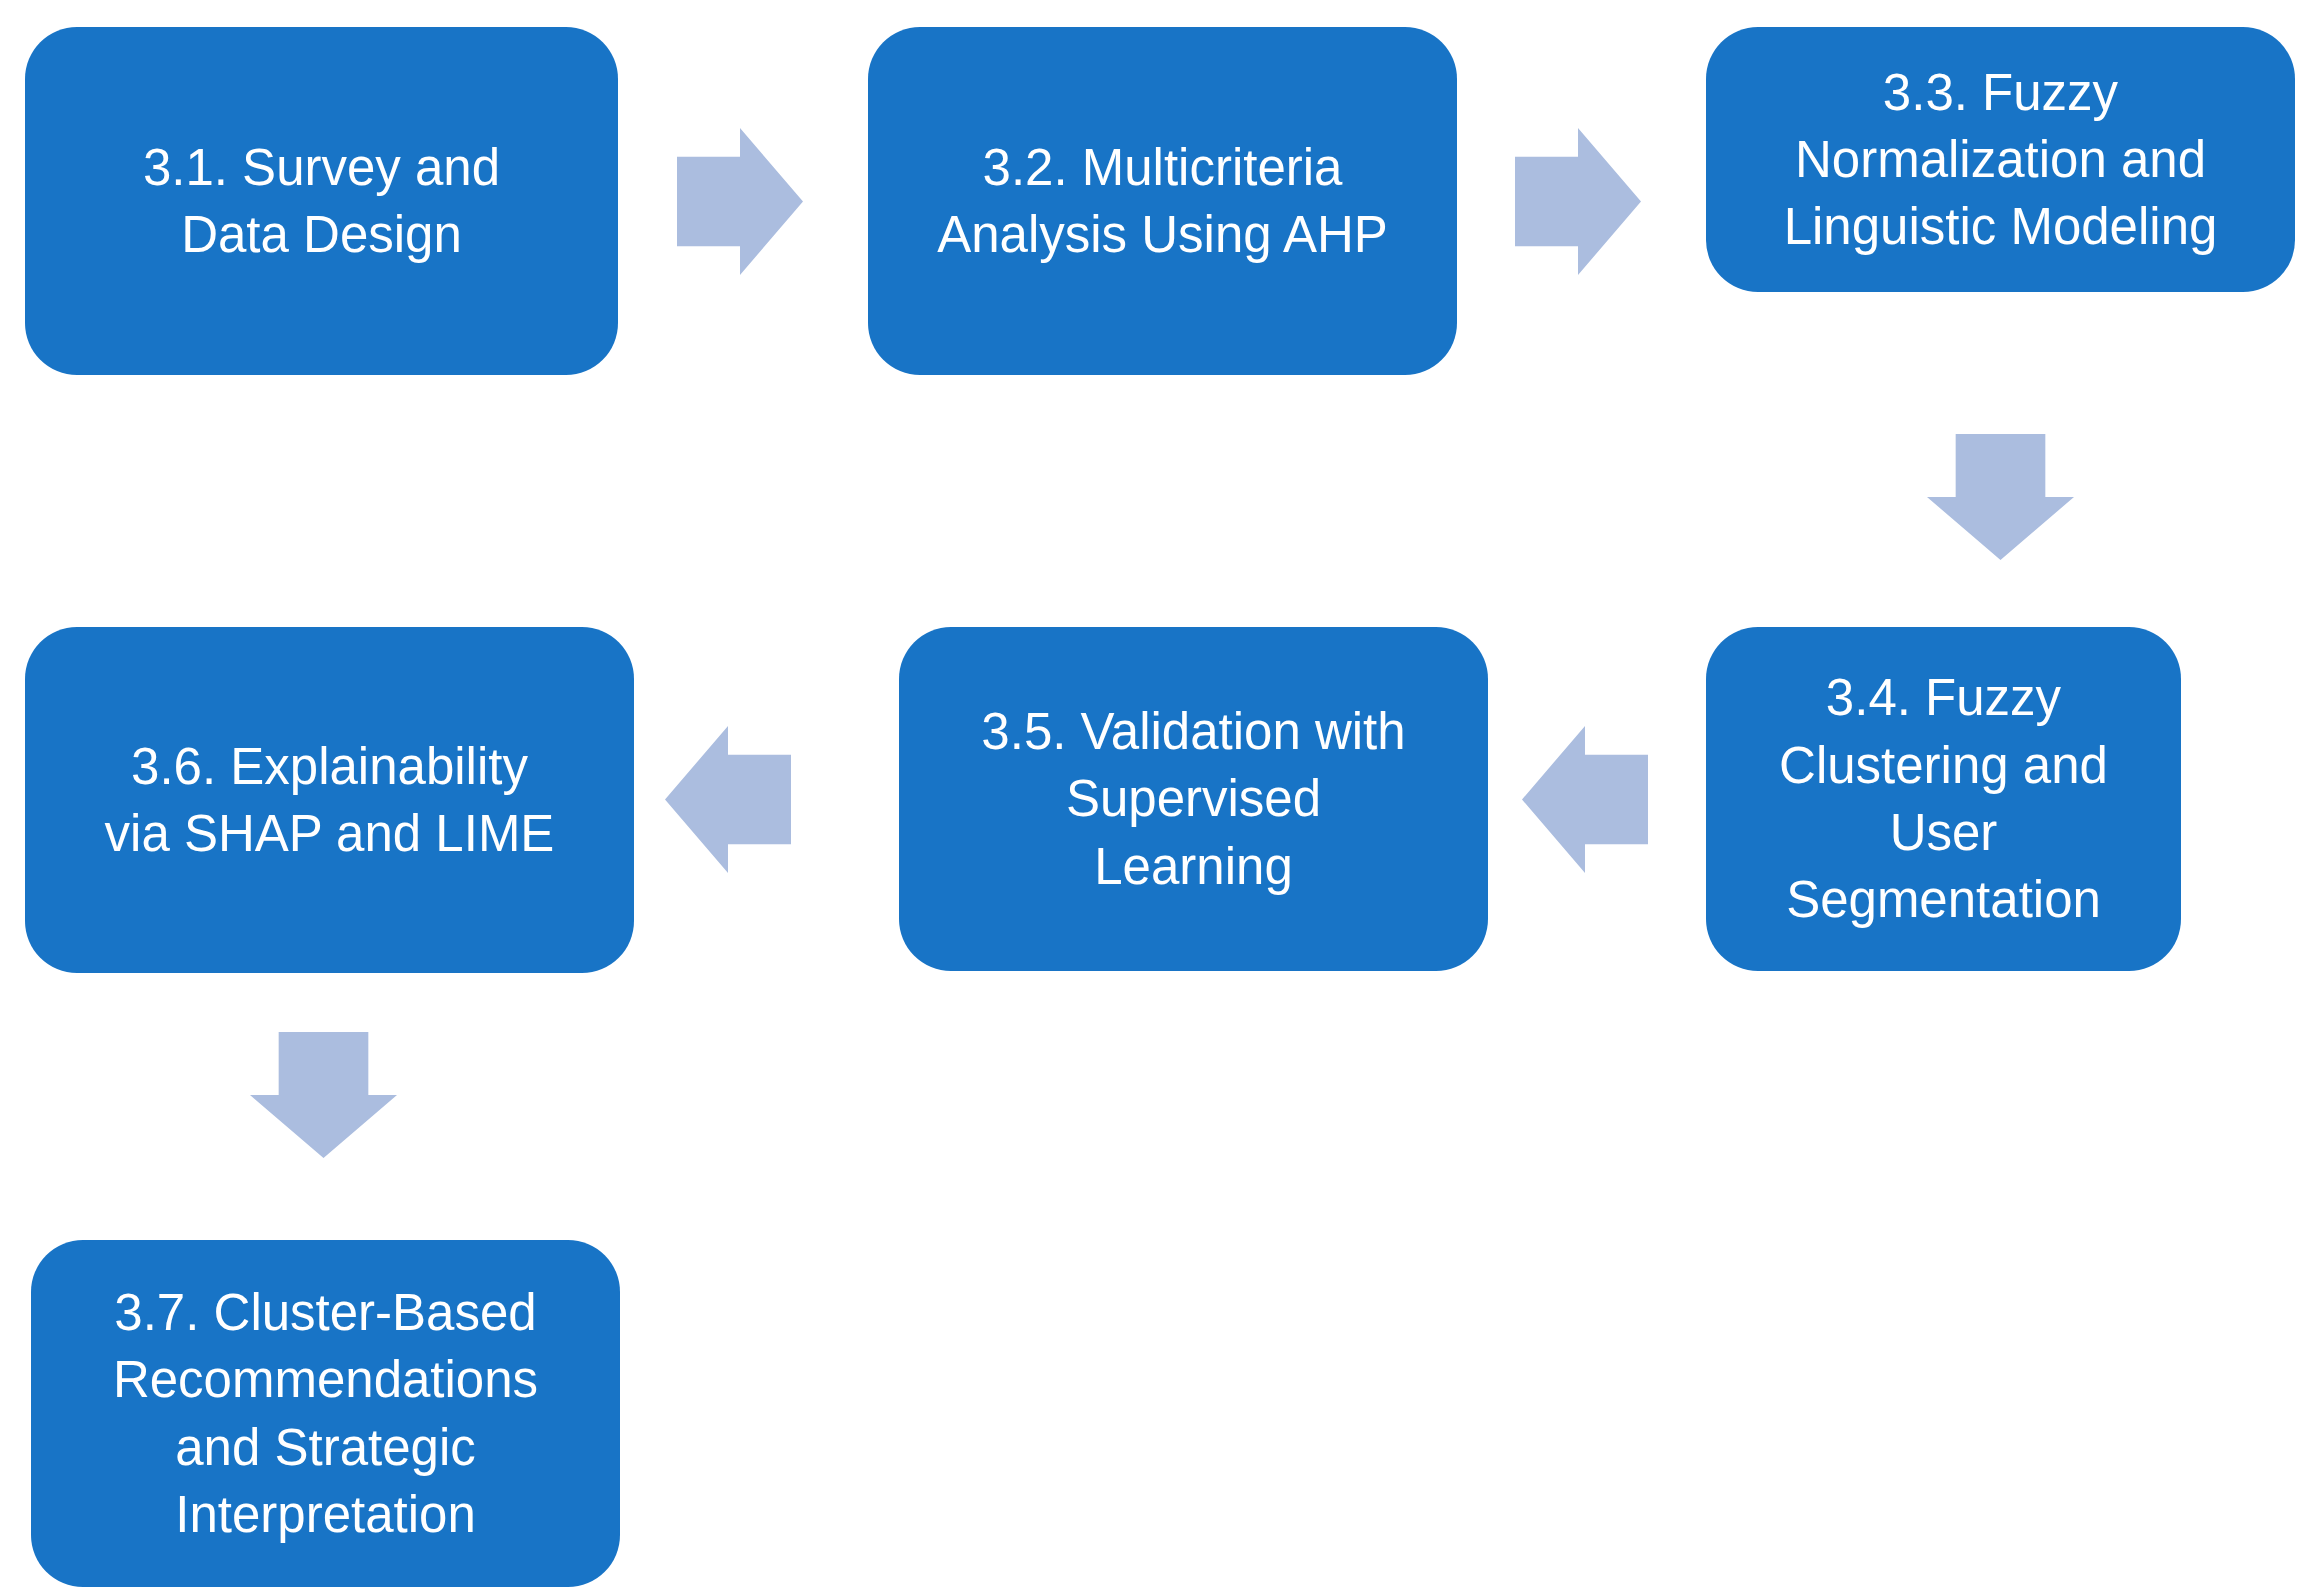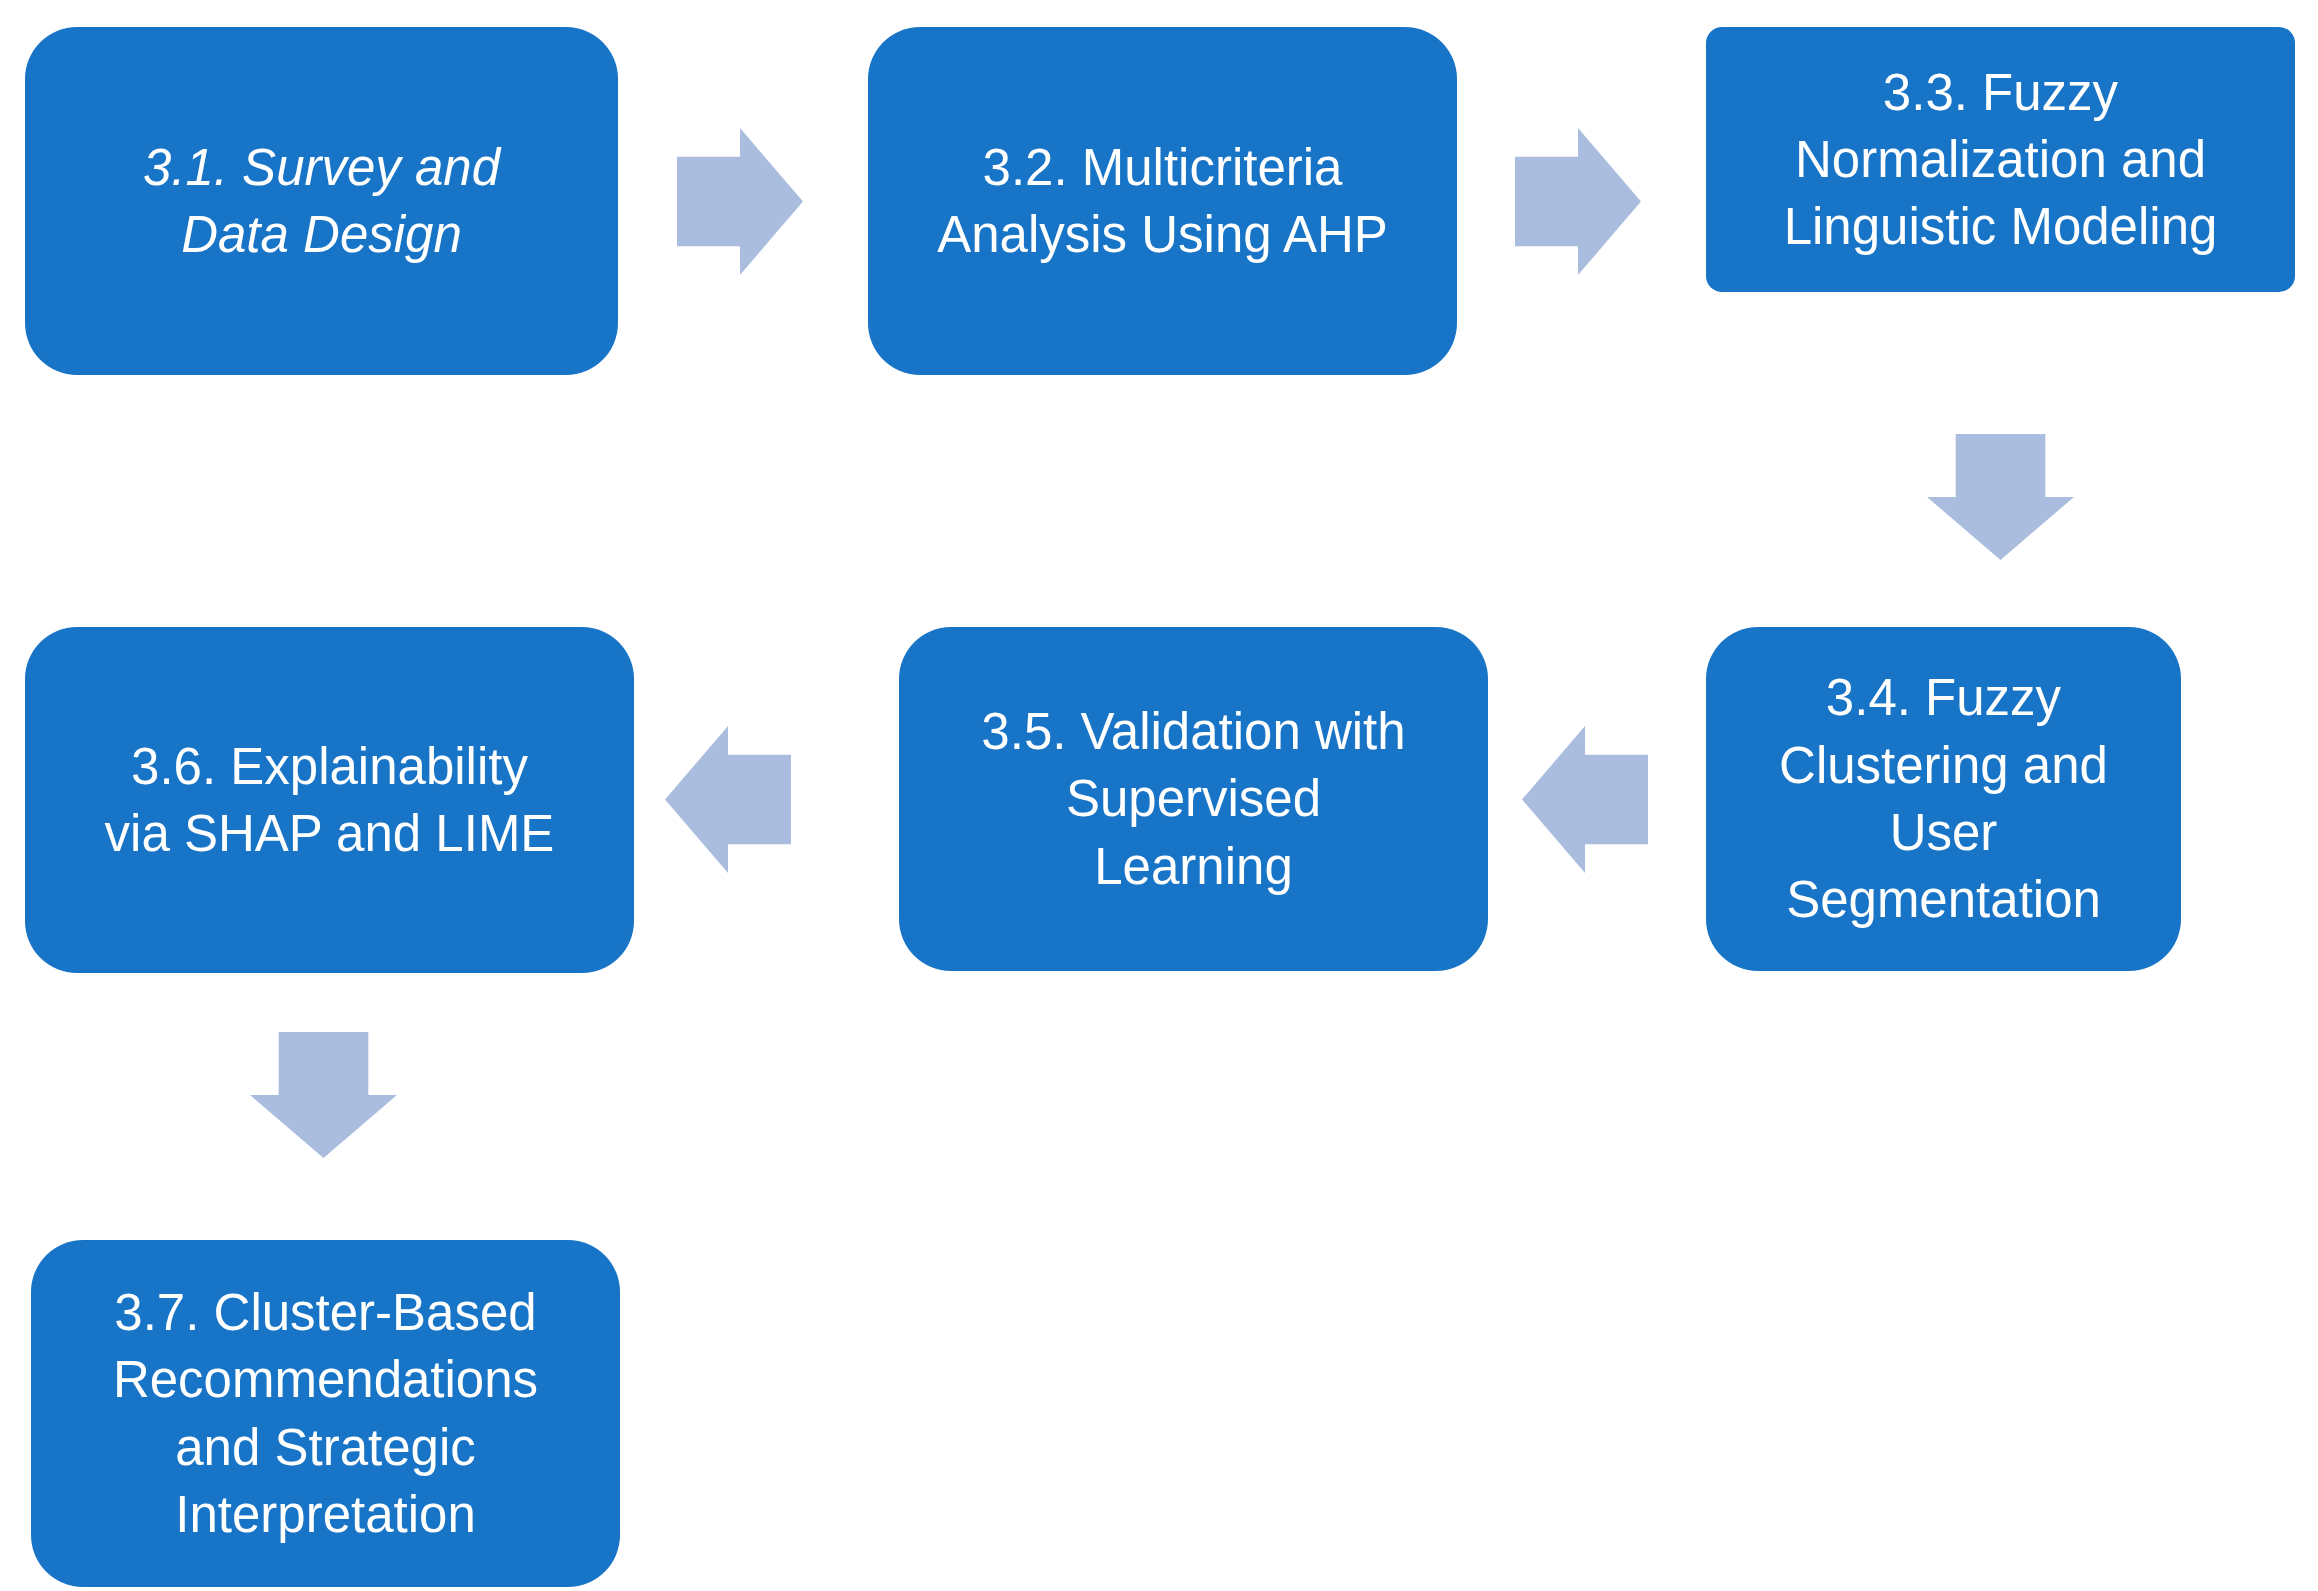--- a/index.html
+++ b/index.html
@@ -38,23 +38,23 @@
   .arrow-right {
     clip-path: polygon(0 19.5%, 50% 19.5%, 50% 0, 100% 50%, 50% 100%, 50% 80.5%, 0 80.5%);
   }
   .arrow-left {
     clip-path: polygon(100% 19.5%, 50% 19.5%, 50% 0, 0 50%, 50% 100%, 50% 80.5%, 100% 80.5%);
   }
   .arrow-down {
     clip-path: polygon(19.5% 0, 80.5% 0, 80.5% 50%, 100% 50%, 50% 100%, 0 50%, 19.5% 50%);
   }
   
-  #node-3-1 { left: 25px;   top: 27px;   width: 593px; height: 348px; font-style: italic; }
+  #node-3-1 { left: 25px;   top: 27px;   width: 593px; height: 348px; }
   #node-3-2 { left: 868px;  top: 27px;   width: 589px; height: 348px; }
-  #node-3-3 { left: 1706px; top: 27px;   width: 589px; height: 265px; border-radius: 16px; }
+  #node-3-3 { left: 1706px; top: 27px;   width: 589px; height: 265px; }
   #node-3-4 { left: 1706px; top: 627px;  width: 475px; height: 344px; }
   #node-3-5 { left: 868px;  top: 627px;  width: 589px; height: 344px; margin-left: 31px; }
   #node-3-6 { left: 25px;   top: 627px;  width: 609px; height: 346px; }
   #node-3-7 { left: 31px;   top: 1224px; width: 589px; height: 347px; margin-top: 16px; }
 
   #conn-1 { left: 677px;  top: 128px;  width: 126px; height: 147px; }
   #conn-2 { left: 1515px; top: 128px;  width: 126px; height: 147px; }
   #conn-3 { left: 1927px; top: 434px;  width: 147px; height: 126px; }
   #conn-4 { left: 1522px; top: 726px;  width: 126px; height: 147px; }
   #conn-5 { left: 665px;  top: 726px;  width: 126px; height: 147px; }

